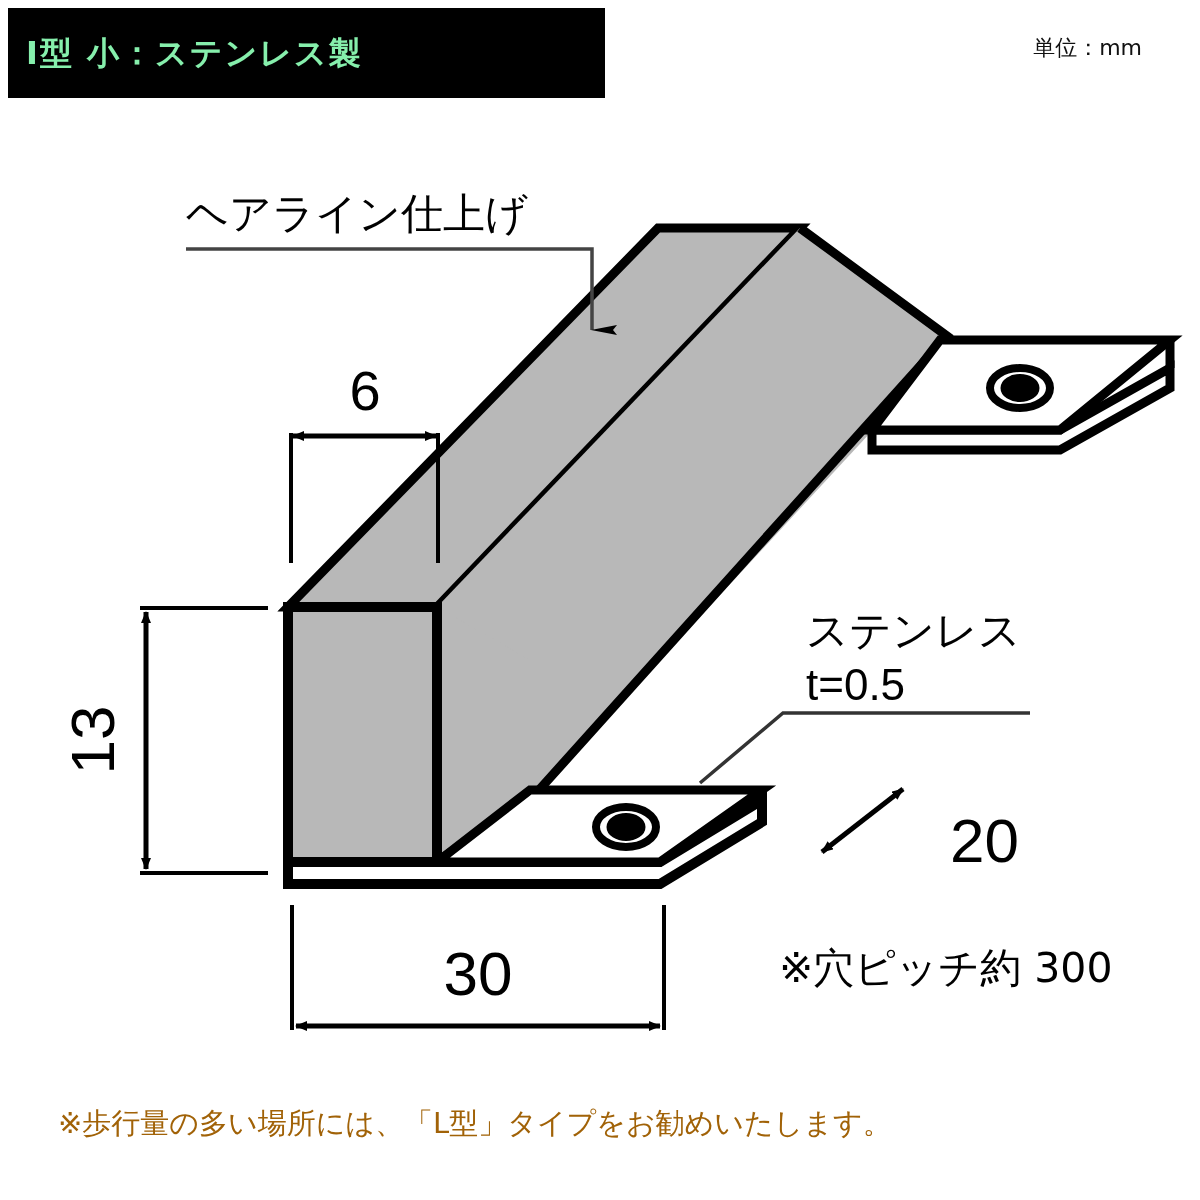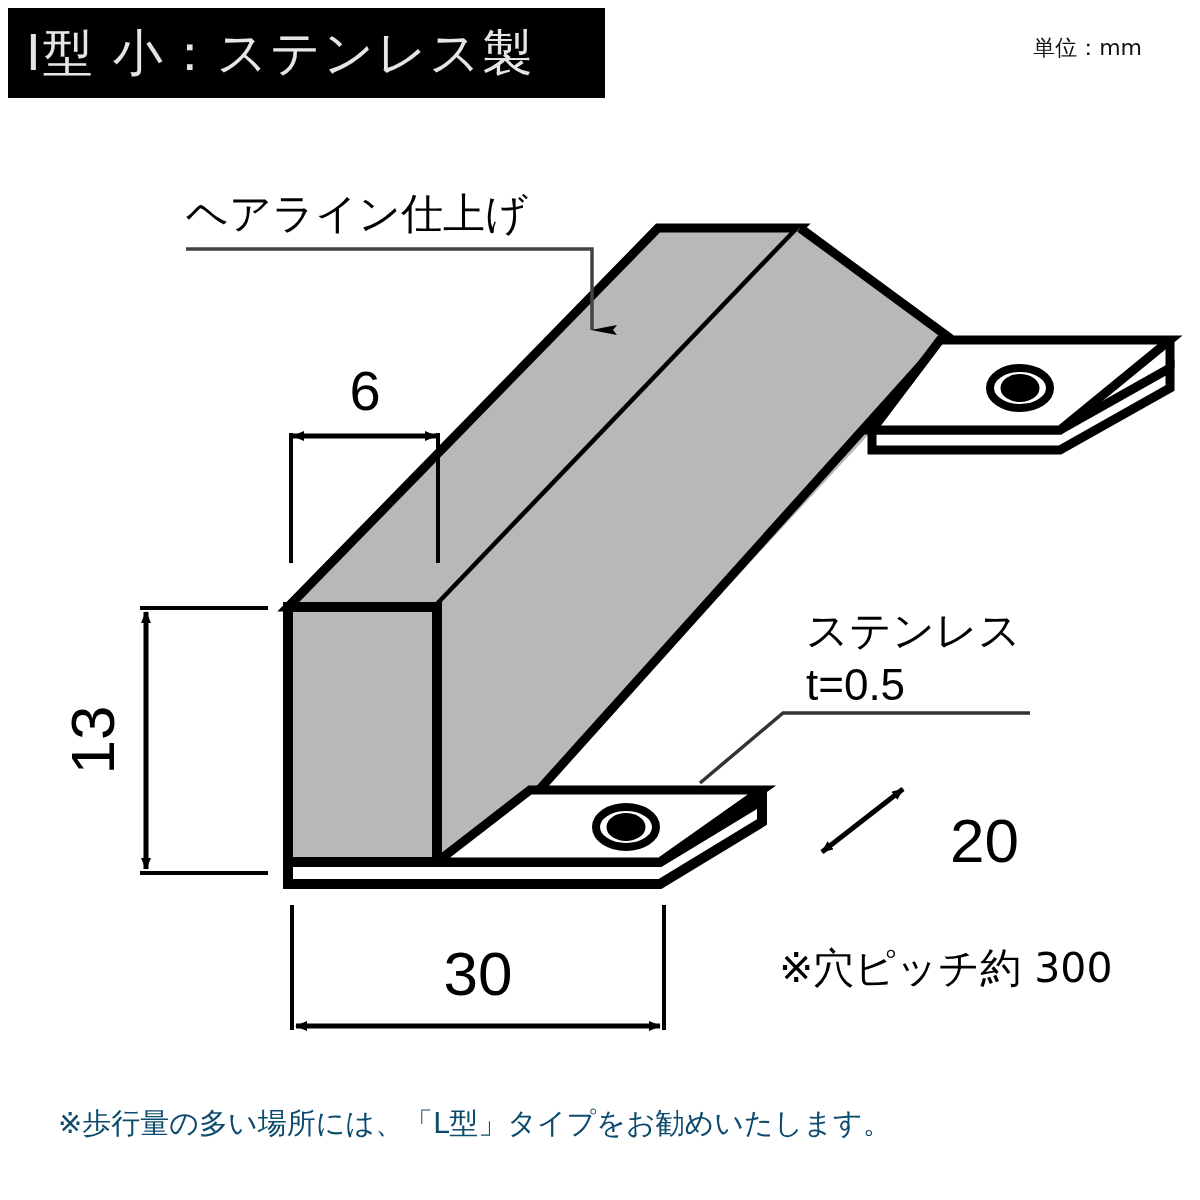--- a/index.html
+++ b/index.html
@@ -26,42 +26,43 @@
     top: 8px;
     width: 597px;
     height: 90px;
     background: #000000;
     display: flex;
     align-items: center;
     padding-left: 18px;
     box-sizing: border-box;
   }
   .title-text {
-    color: #e5e5e5;
-    font-size: 50px;
+    color: #86efac;
+    font-size: 32px;
     letter-spacing: 2px;
     line-height: 1;
     white-space: nowrap;
     font-family: "DejaVu Sans", "Liberation Sans", sans-serif;
+    font-weight: bold;
   }
   .unit-label {
     position: absolute;
     right: 58px;
     top: 33px;
     font-size: 22px;
     color: #111111;
     white-space: nowrap;
     font-family: "DejaVu Sans", "Liberation Sans", sans-serif;
   }
   .footnote {
     position: absolute;
     left: 58px;
     top: 1104px;
     font-size: 29px;
-    color: #0c4a6e;
+    color: #a16207;
     white-space: nowrap;
     font-family: "DejaVu Sans", "Liberation Sans", sans-serif;
   }
   svg text {
     fill: #000000;
   }
   .jp {
     font-family: "DejaVu Sans", "Liberation Sans", sans-serif;
   }
   .num {

